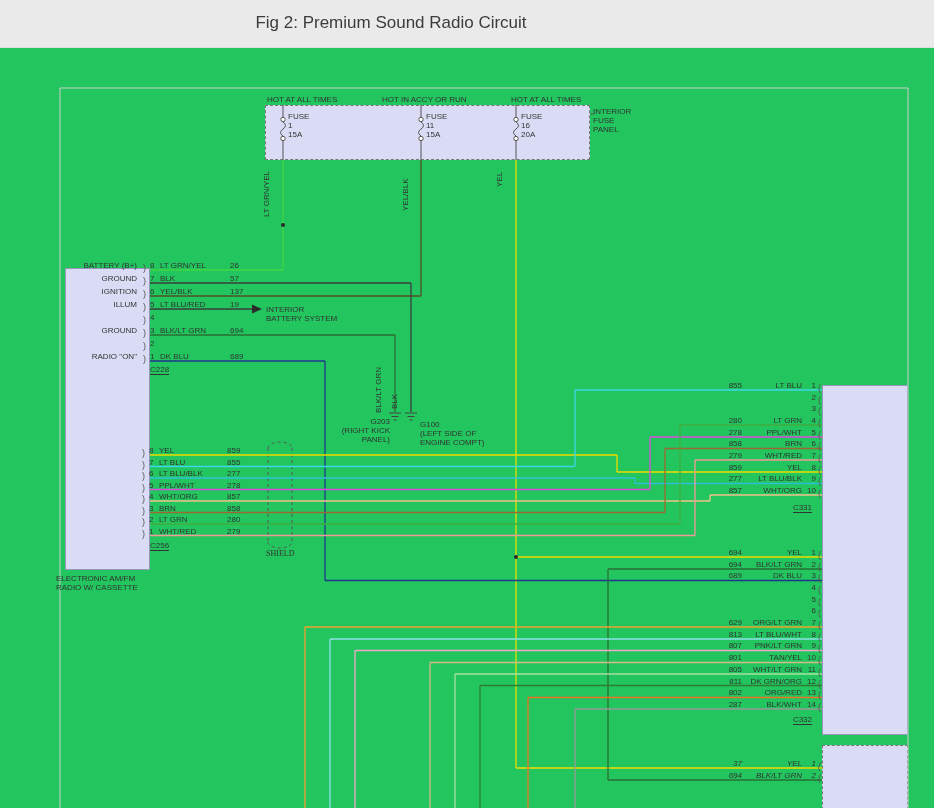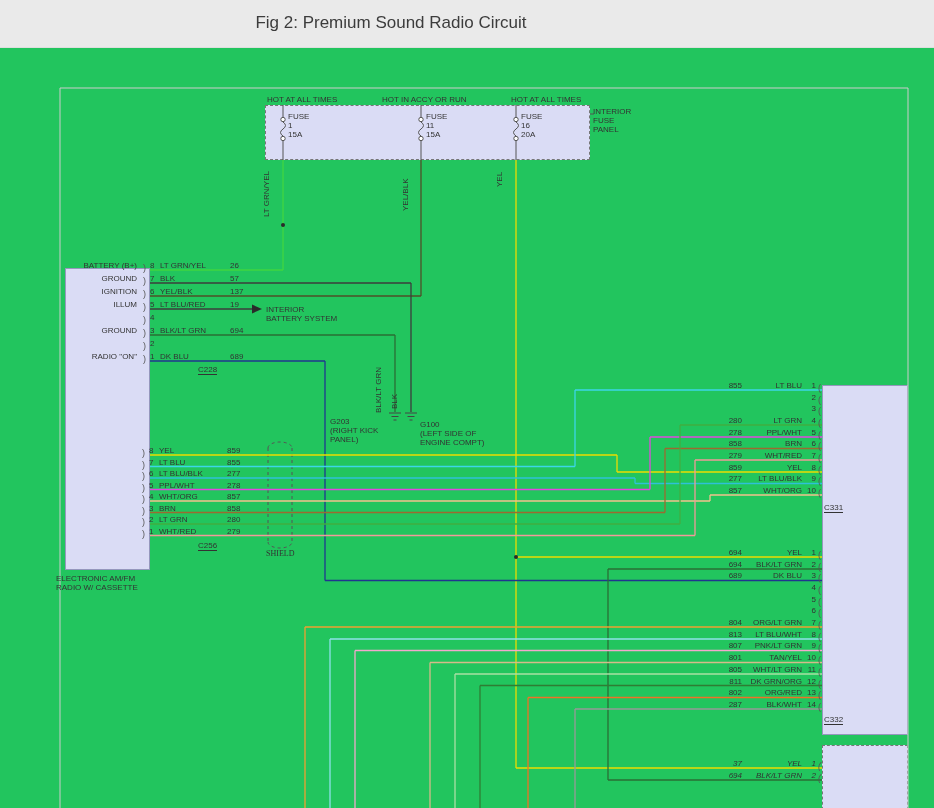--- a/index.html
+++ b/index.html
@@ -5,22 +5,22 @@
   * { margin:0; padding:0; box-sizing:border-box; }
   body { font-family:"Liberation Sans", sans-serif; background:#ffffff; }
   .page { position:relative; width:934px; height:808px; overflow:hidden; background:#22c55e; }
   .header { position:absolute; left:0; top:0; width:934px; height:48px; background:#eaeaea; border-bottom:1px solid #dedede; }
   .title { position:absolute; left:0; top:13px; width:782px; text-align:center; font-size:17px; color:#3c3c3c; }
   .diagram { position:absolute; left:0; top:48px; width:926px; height:760px;border-radius:21px; }
   svg.overlay { position:absolute; left:0; top:-48px; width:934px; height:808px; }
   .block { position:absolute; background:#dadcf5; border:1px solid #9597bd; }
   .block.dashed { border:1px dashed #777; }
   .lbl { position:absolute; font-size:8px; line-height:9px; color:#333; white-space:nowrap; }
-  .lbl.r { text-align:left; }
-  .cname { position:absolute; font-size:8px; color:#333;padding-left:48px; }
+  .lbl.r { text-align:right; }
+  .cname { position:absolute; font-size:8px; color:#333; }
   .cname span { border-bottom:1px solid #333; padding-bottom:0px; }
   .vlabel { position:absolute; font-size:8px; color:#333; white-space:nowrap;
             transform:rotate(-90deg); transform-origin:0 100%; }
   .rows { position:absolute; display:flex; flex-direction:column; }
   .row { display:flex; align-items:flex-end; font-size:8px; line-height:9px; color:#333; }
   .row span { display:block; }
   .bracket { font-size:9px; color:#555; transform:translateY(3px); }
   .lrows .bracket::before { content:")"; }
   .rrows .bracket::before { content:"("; }
   
@@ -525,21 +525,21 @@
         </div>
 
         <div class="row">
           <span class="circ"></span>
           <span class="wire"></span>
           <span class="pin">6</span>
           <span class="bracket"></span>
         </div>
 
         <div class="row">
-          <span class="circ">804</span>
+          <span class="circ">629</span>
           <span class="wire">ORG/LT GRN</span>
           <span class="pin">7</span>
           <span class="bracket"></span>
         </div>
 
         <div class="row">
           <span class="circ">813</span>
           <span class="wire">LT BLU/WHT</span>
           <span class="pin">8</span>
           <span class="bracket"></span>

